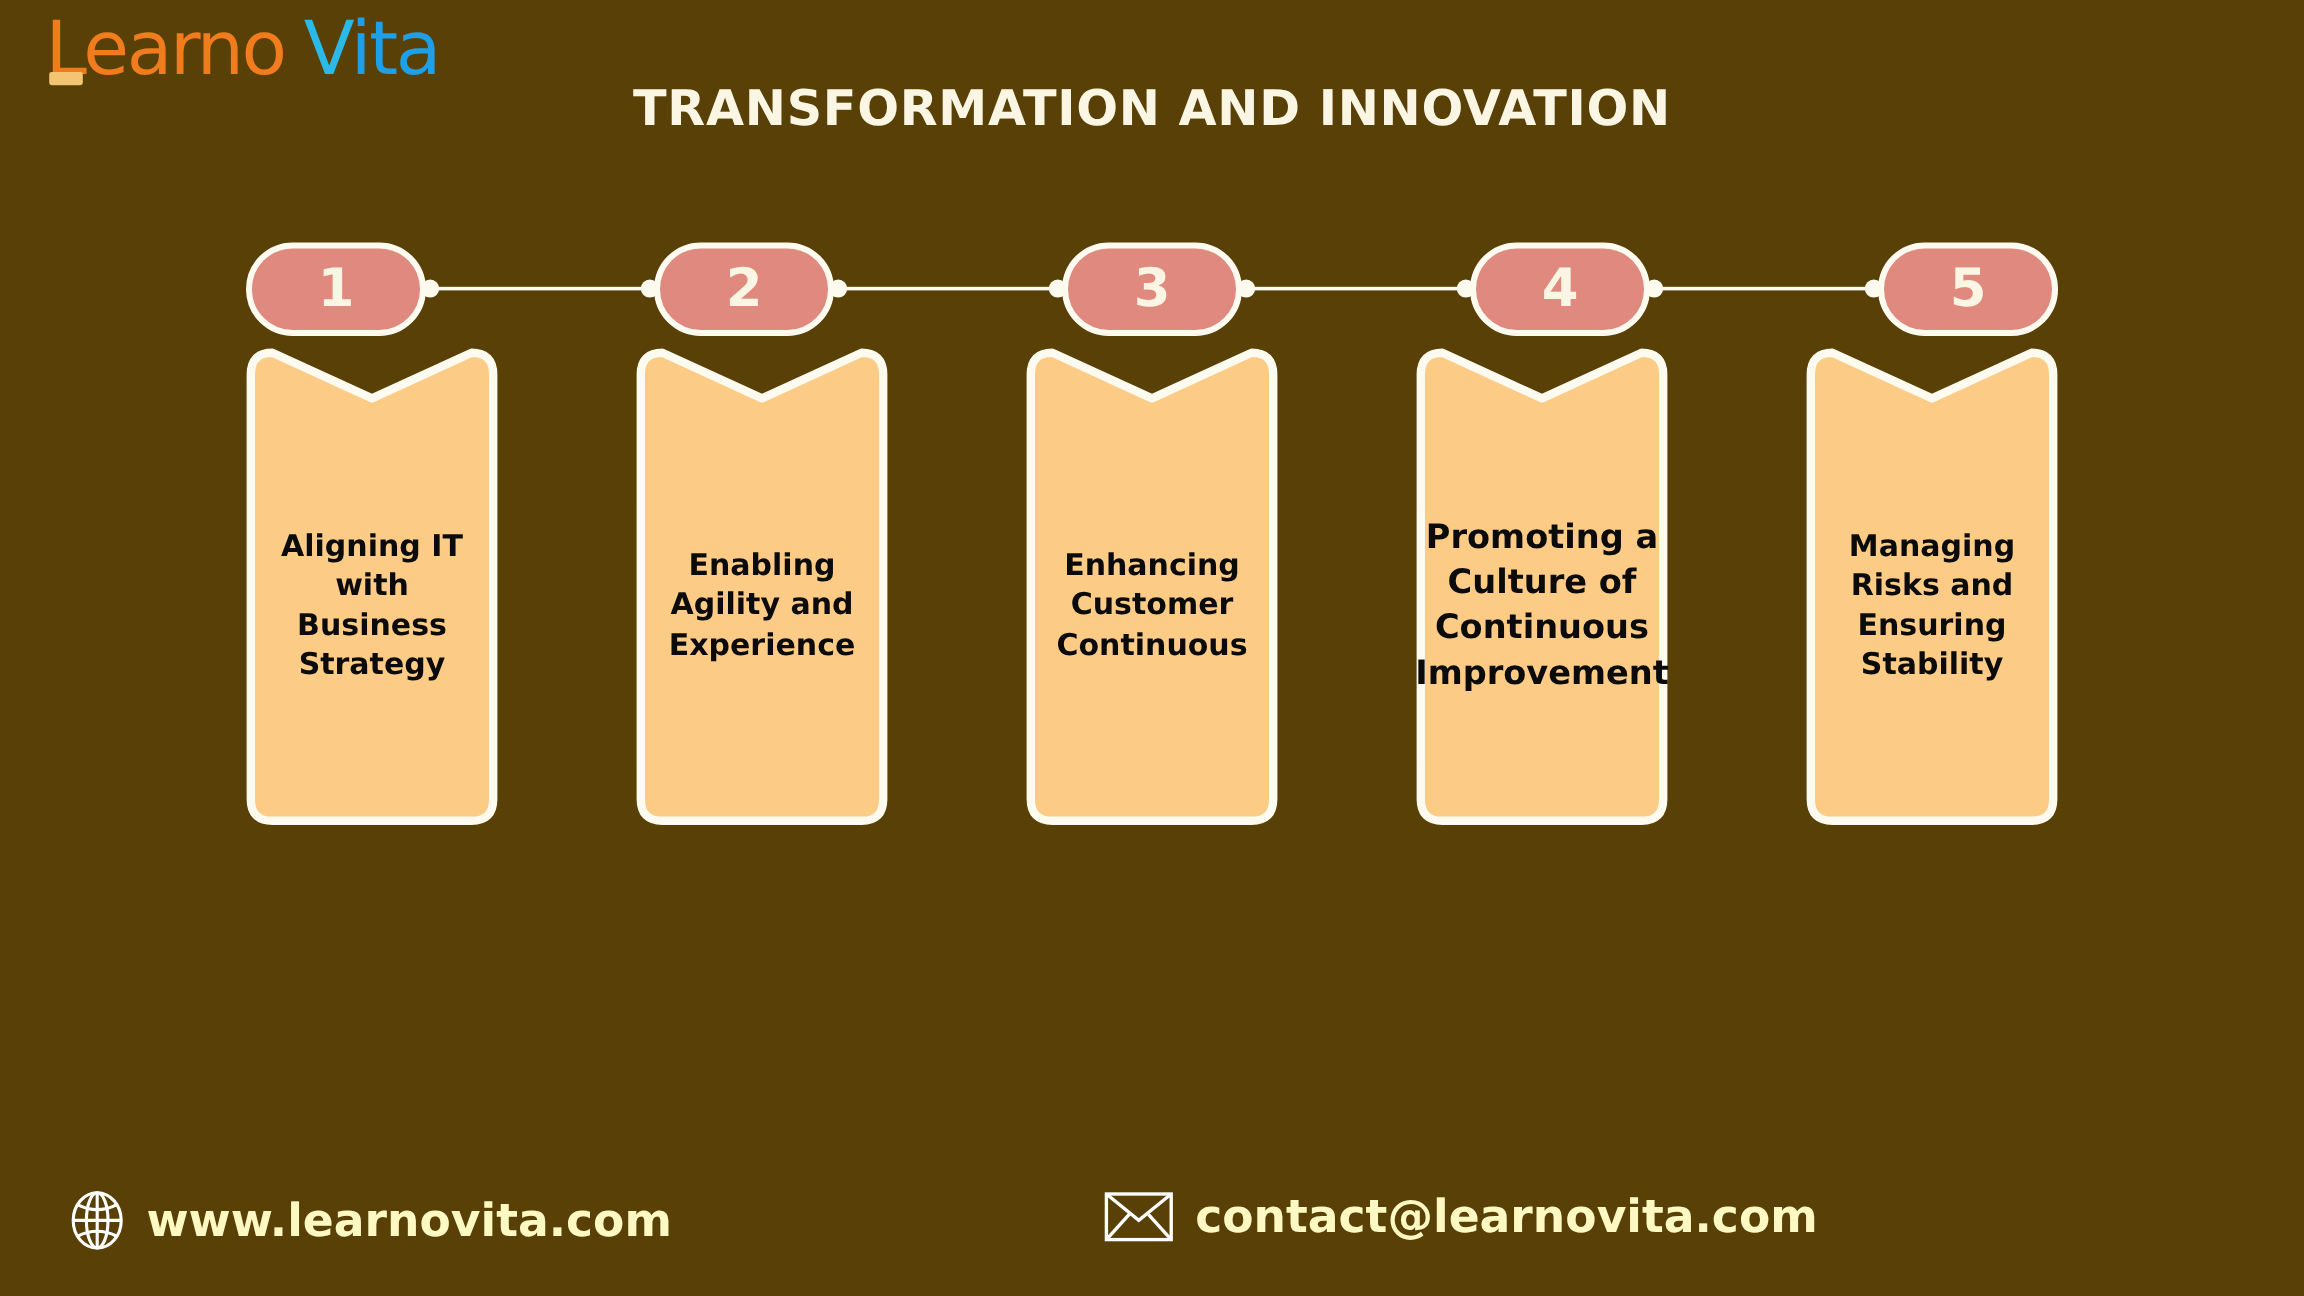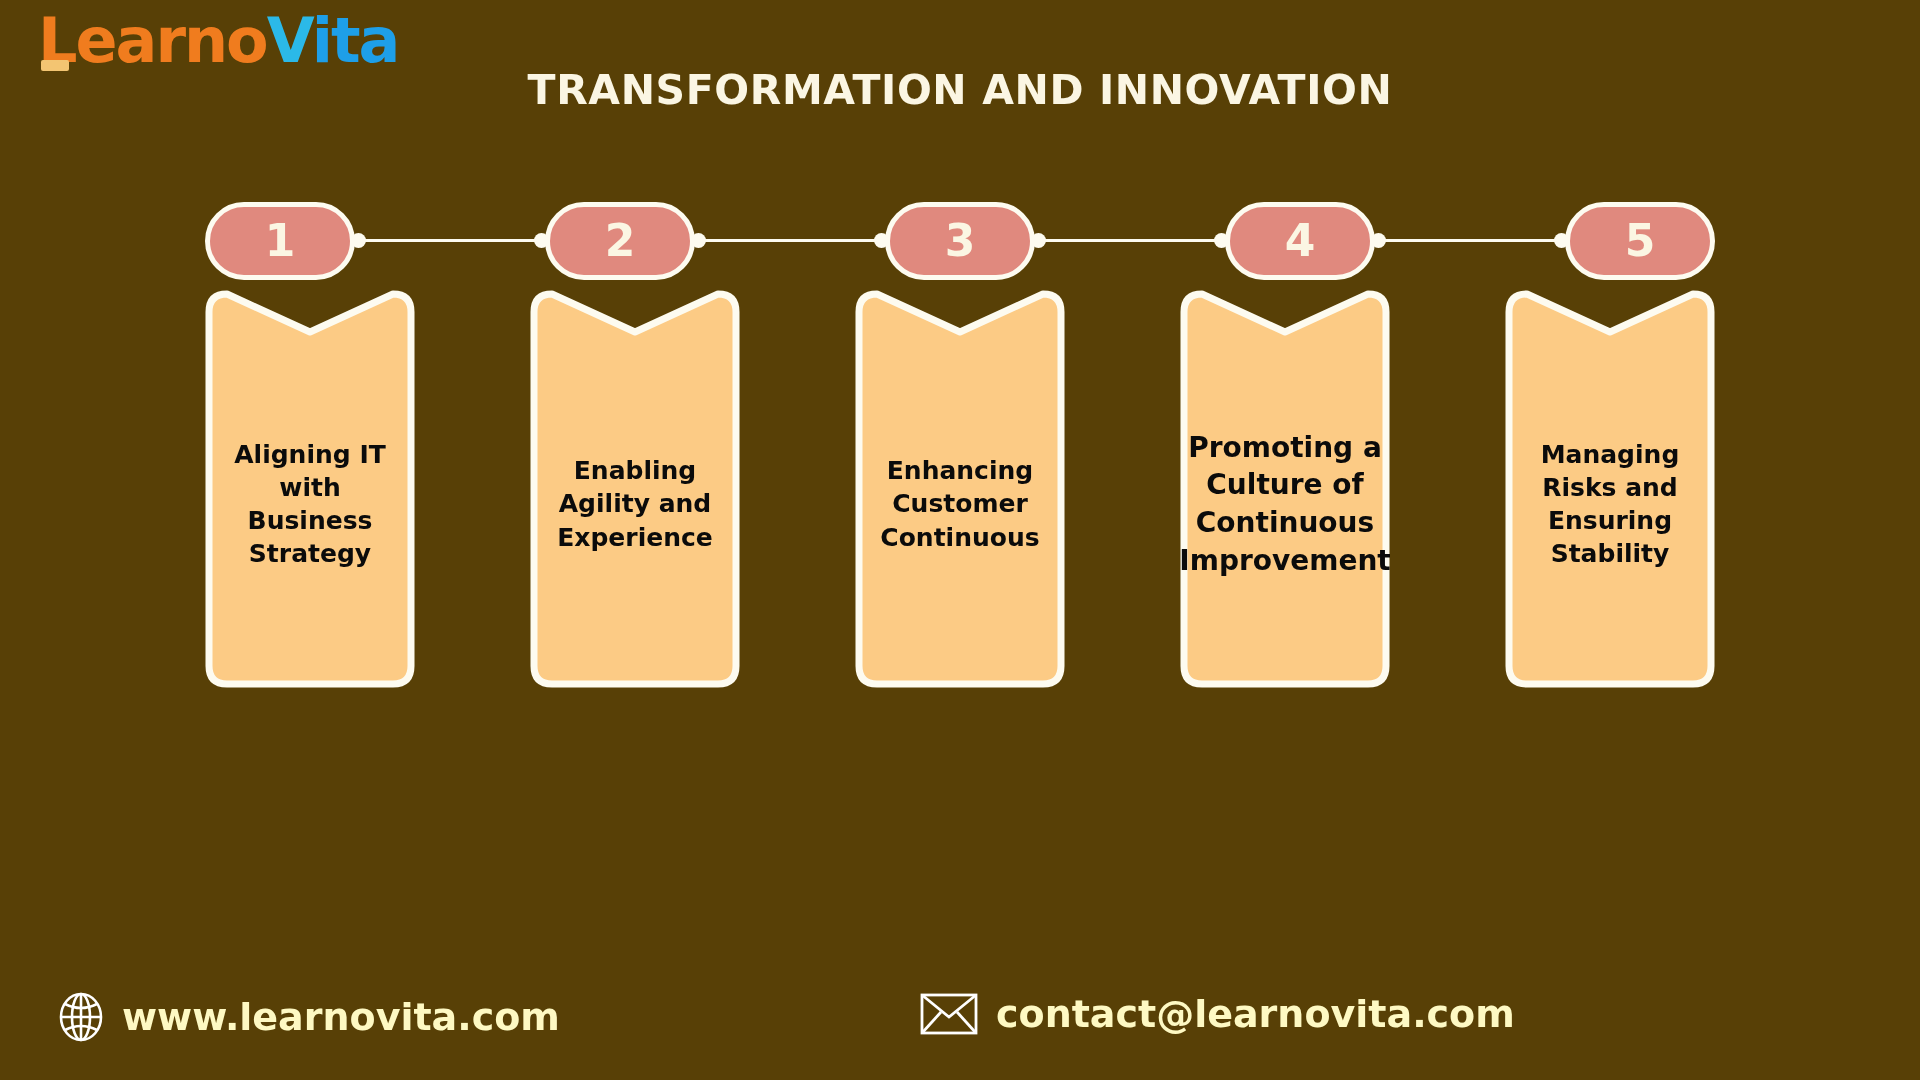--- a/index.html
+++ b/index.html
@@ -25,32 +25,32 @@
 
   
   #logo {
     position: absolute;
     left: 38px;
     top: 10px;
     height: 80px;
     display: flex;
     align-items: baseline;
     font-family: "DejaVu Sans", sans-serif;
-    font-weight: 700;
+    font-weight: 400;
     font-size: 62px;
     letter-spacing: -2px;
     line-height: 1;
     white-space: nowrap;
   }
   #logo .l-wrap {
     position: relative;
     display: inline-block;
   }
   #logo .logo-learno { color: #F07C1E; }
-  #logo .logo-vita   { color: #1E9FE8; }
+  #logo .logo-vita   { color: #1E9FE8; margin-left: 16px; }
   #logo .logo-vita .v-glyph { color: #2BB9E8; }
   #logo .l-foot {
     position: absolute;
     left: 3px;
     bottom: 1px;
     width: 28px;
     height: 11px;
     background: #F3C572;
     border-radius: 2px;
   }

